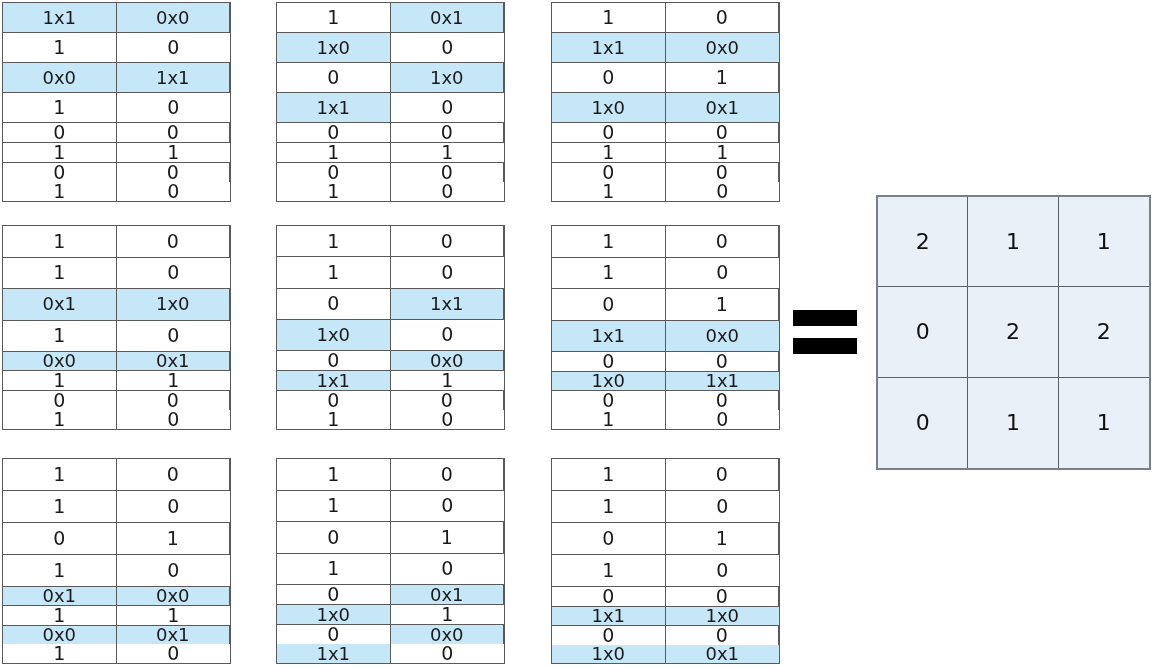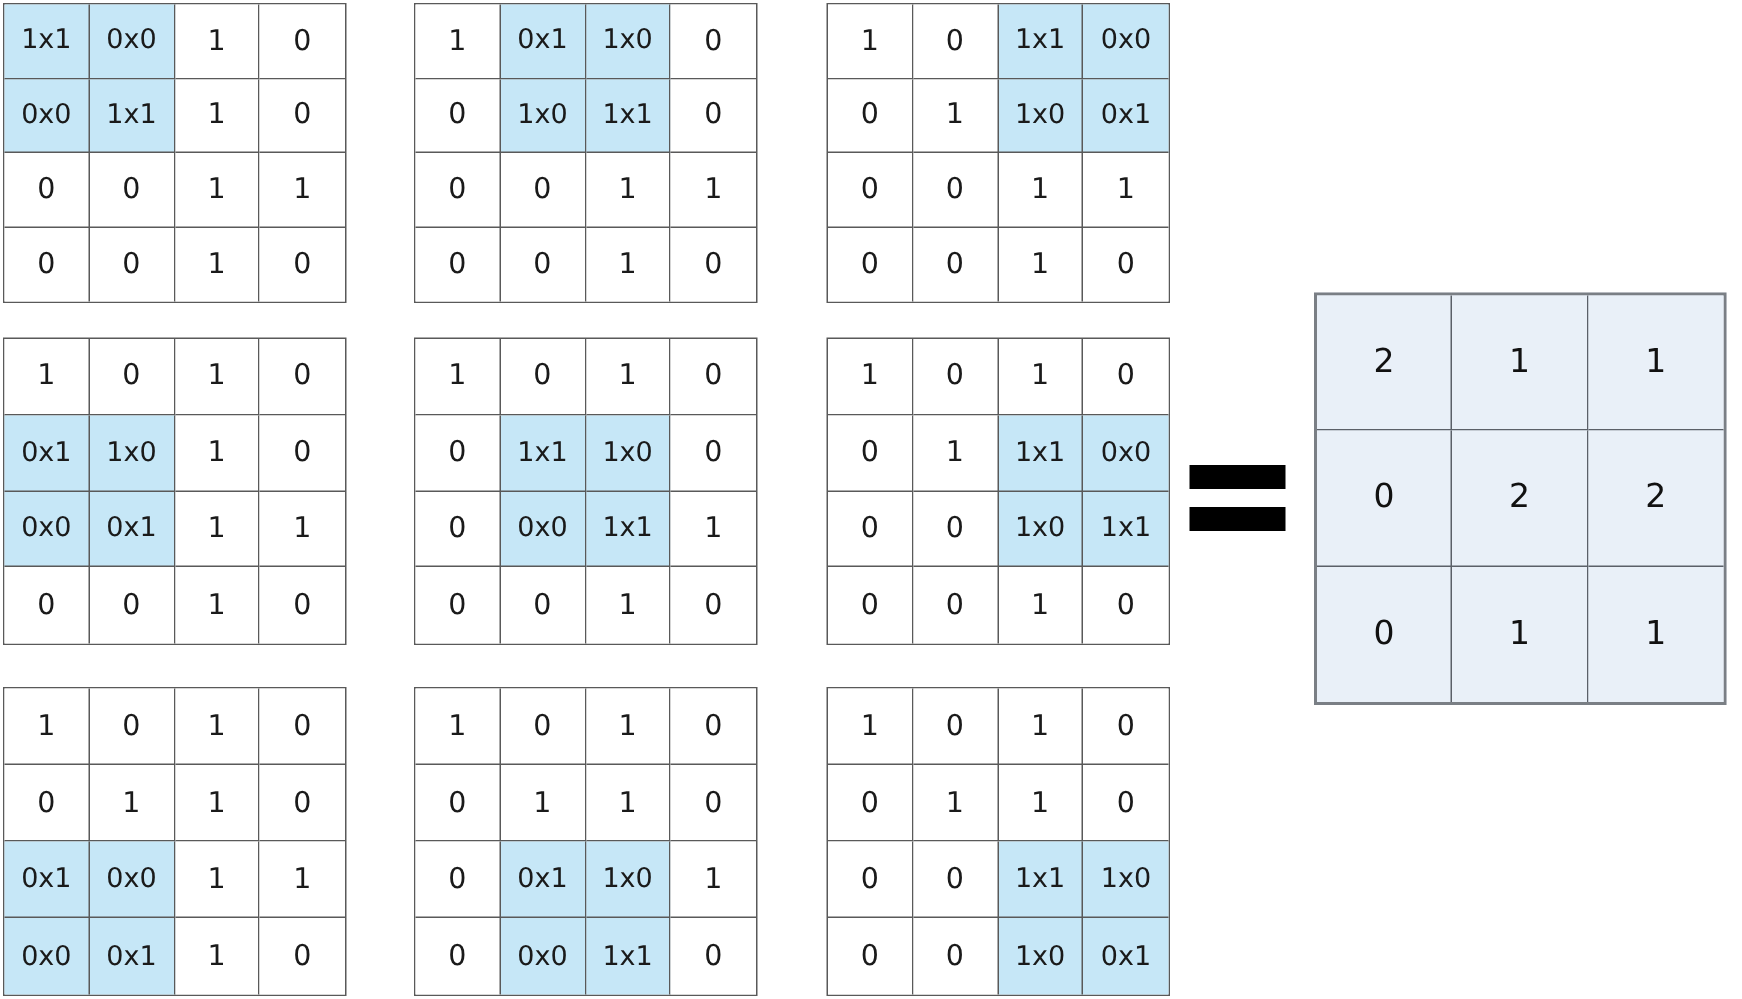--- a/index.html
+++ b/index.html
@@ -18,21 +18,21 @@
     position: absolute;
     left: 0; top: 0;
     width: 1161px;
     height: 666px;
   }
 
   
   .grid {
     position: absolute;
     display: grid;
-    grid-template-columns: repeat(4, 1fr);
+    grid-template-columns: repeat(2, 1fr);
     grid-template-rows: repeat(4, 1fr);
     box-sizing: border-box;
     background: #ffffff;
     border: 1.6px solid #595959;
   }
   .cell {
     box-sizing: border-box;
     border-right: 1.4px solid #595959;
     border-bottom: 1.4px solid #595959;
     display: flex;

